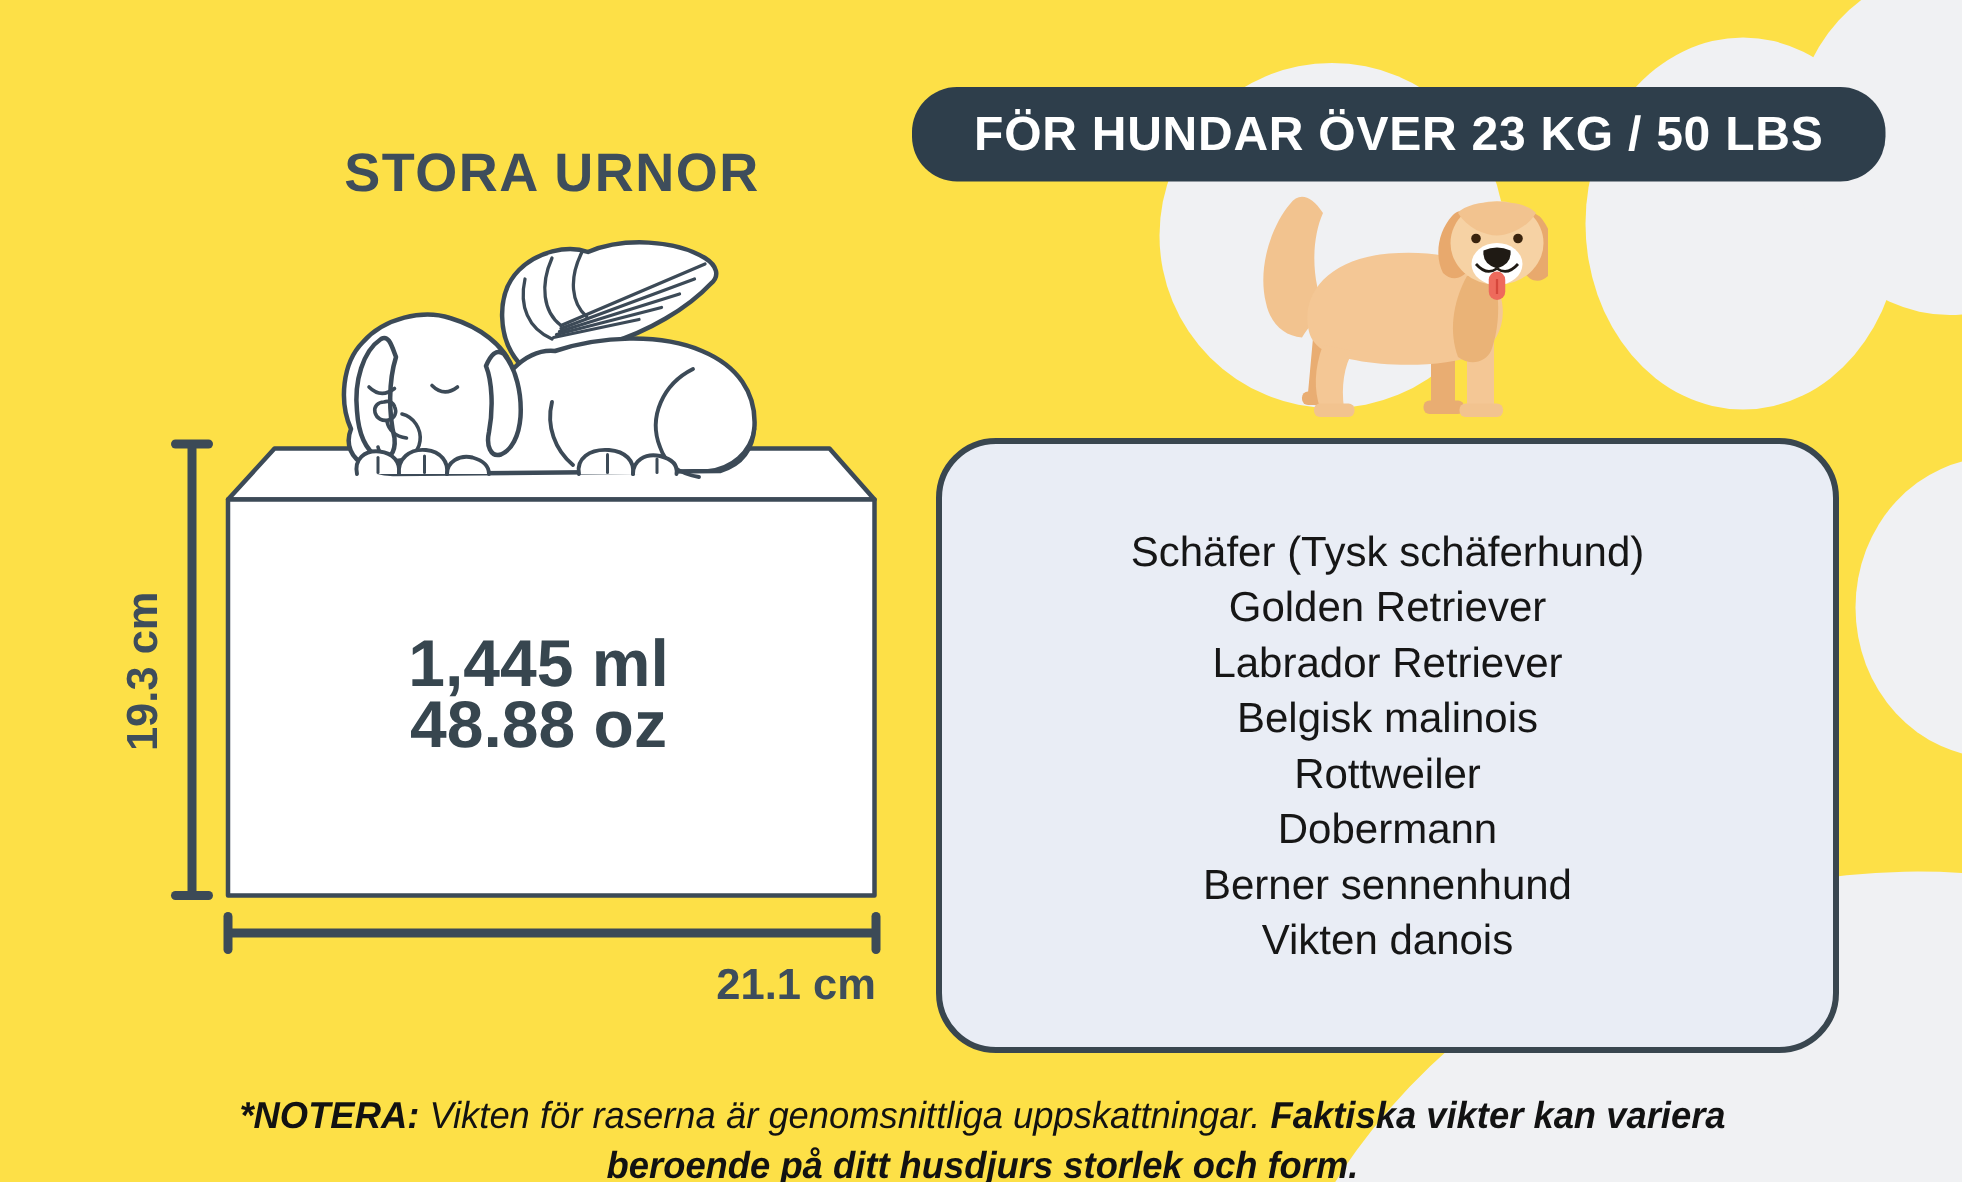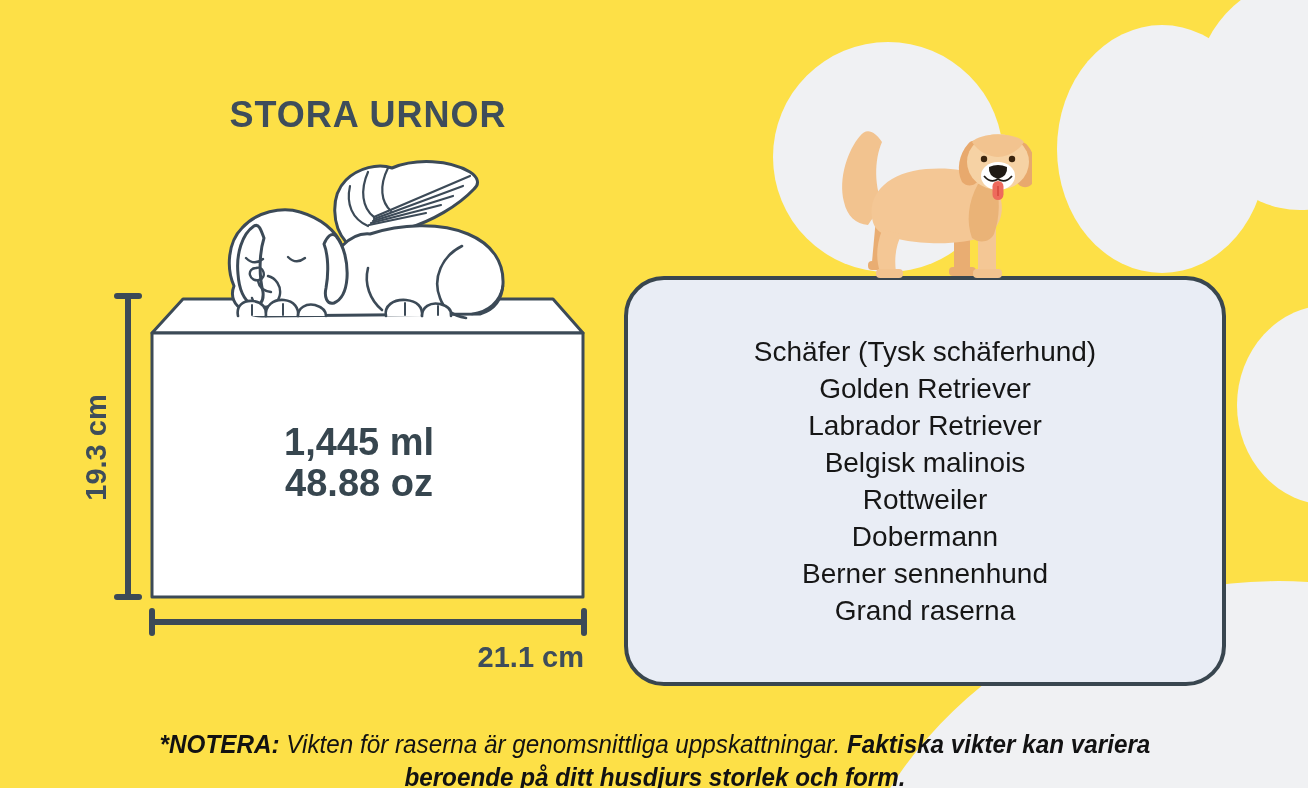--- a/index.html
+++ b/index.html
@@ -16,21 +16,21 @@
   .paw-pad{left:830px;top:590px;width:800px;height:660px;transform:rotate(-20deg);}
   
   .title{
     position:absolute;left:168px;top:94px;width:400px;text-align:center;
     font-size:36px;font-weight:700;letter-spacing:1px;color:#3e4d5b;z-index:2;
   }
   .urn-svg{position:absolute;left:118px;top:290px;width:480px;height:320px;z-index:1;}
   .winged-dog-svg{position:absolute;left:224px;top:160px;width:292px;height:162px;z-index:2;}
   .volume{
     position:absolute;left:152px;top:422px;width:414px;text-align:center;
-    font-size:38px;font-weight:700;line-height:41px;color:#37464f;z-index:2;
+    font-size:44px;font-weight:700;line-height:41px;color:#37464f;z-index:2;
   }
   .measure{position:absolute;background:#3c4a57;border-radius:3px;z-index:2;}
   .v-line{left:125px;top:296px;width:6px;height:301px;}
   .v-cap-top{left:114px;top:293px;width:28px;height:6px;}
   .v-cap-bot{left:114px;top:594px;width:28px;height:6px;}
   .h-line{left:152px;top:619px;width:432px;height:6px;}
   .h-cap-left{left:149px;top:608px;width:6px;height:28px;}
   .h-cap-right{left:581px;top:608px;width:6px;height:28px;}
   .height-label{
     position:absolute;left:26px;top:431px;width:140px;text-align:center;
@@ -41,21 +41,21 @@
     font-size:29px;font-weight:700;color:#3e4d5b;z-index:2;
   }
   
   .banner{
     position:absolute;left:608px;top:58px;width:649px;height:63px;border-radius:30px;
     background:#2e3e4b;color:#ffffff;text-align:center;line-height:63px;
     font-size:32px;font-weight:700;letter-spacing:.5px;z-index:3;white-space:nowrap;
   }
   .retriever-svg{position:absolute;left:832px;top:126px;width:200px;height:152px;z-index:3;}
   .breeds-box{
-    position:absolute;left:624px;top:276px;width:602px;height:410px;box-sizing:border-box;
+    position:absolute;left:624px;top:292px;width:602px;height:410px;box-sizing:border-box;
     border:4px solid #39464f;border-radius:40px;background:#e9edf5;z-index:2;
     display:flex;flex-direction:column;justify-content:center;
   }
   .breed-line{
     text-align:center;font-size:28px;line-height:37px;color:#161616;
     font-family:"Liberation Sans",sans-serif;
   }
   
   .footnote{
     position:absolute;left:134px;top:703px;width:1042px;text-align:center;z-index:3;
@@ -142,20 +142,21 @@
 
   <div class="measure v-line"></div>
   <div class="measure v-cap-top"></div>
   <div class="measure v-cap-bot"></div>
   <div class="measure h-line"></div>
   <div class="measure h-cap-left"></div>
   <div class="measure h-cap-right"></div>
   <div class="height-label">19.3 cm</div>
   <div class="width-label">21.1 cm</div>
 
+  <div class="banner">FÖR HUNDAR ÖVER 23 KG / 50 LBS</div>
 
   <svg class="retriever-svg" viewBox="0 0 200 152">
 
     <path fill="#f2c38f" d="M28,10 C16,24 6,52 12,76 C15,90 24,98 36,99 C40,92 46,86 52,82 C42,62 42,34 50,16 C42,4 34,2 28,10 Z"></path>
 
     <path fill="#e9ad72" d="M44,92 L40,136 L62,138 L66,96 Z"></path>
     <rect fill="#e9ad72" x="36" y="135" width="27" height="9" rx="4"></rect>
     <rect fill="#e9ad72" x="122" y="96" width="16" height="48"></rect>
     <rect fill="#e9ad72" x="117" y="141" width="27" height="9" rx="4"></rect>
 
@@ -184,19 +185,19 @@
 
   <div class="breeds-box">
     <div>
         <div class="breed-line">Schäfer (Tysk schäferhund)</div>
         <div class="breed-line">Golden Retriever</div>
         <div class="breed-line">Labrador Retriever</div>
         <div class="breed-line">Belgisk malinois</div>
         <div class="breed-line">Rottweiler</div>
         <div class="breed-line">Dobermann</div>
         <div class="breed-line">Berner sennenhund</div>
-        <div class="breed-line">Grand raserna</div>
+        <div class="breed-line">Vikten danois</div>
       </div>
   </div>
 
   <p class="footnote"><span class="fn-bold">*NOTERA:</span> <span>Vikten för raserna är genomsnittliga uppskattningar.</span> <span class="fn-bold">Faktiska vikter kan variera beroende på ditt husdjurs storlek och form.</span></p>
 
 </div>
 
 </body></html>

